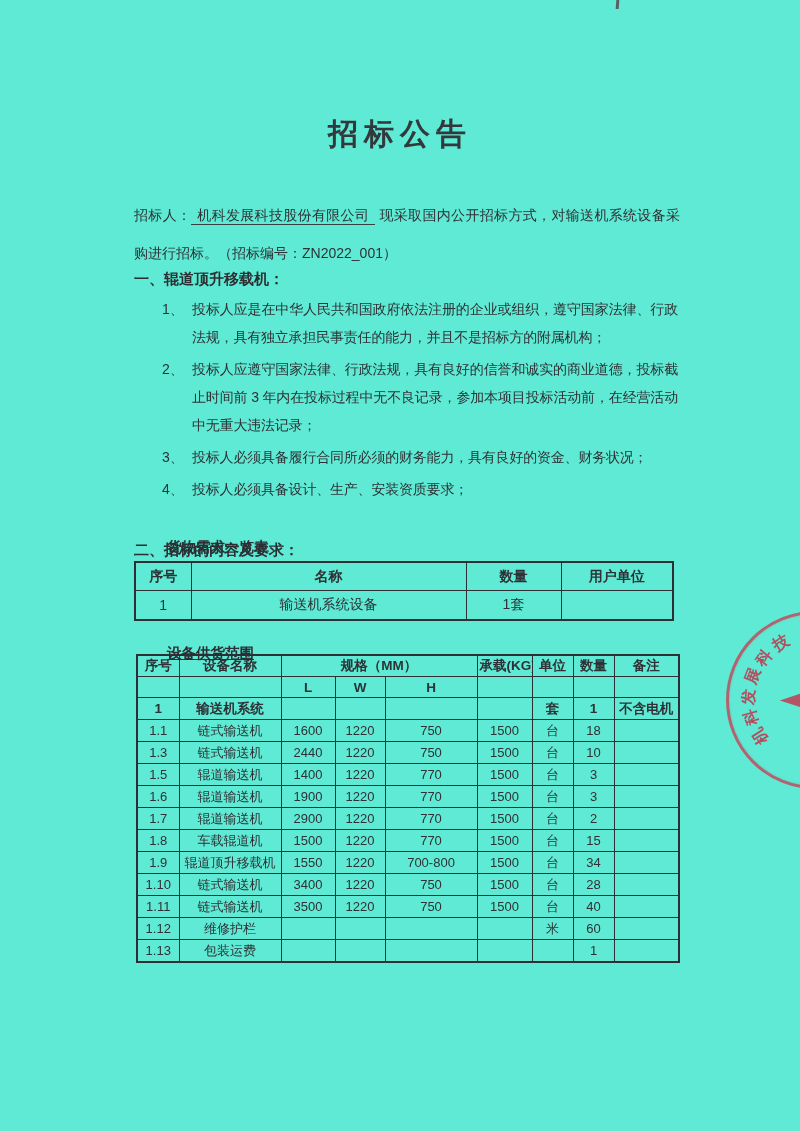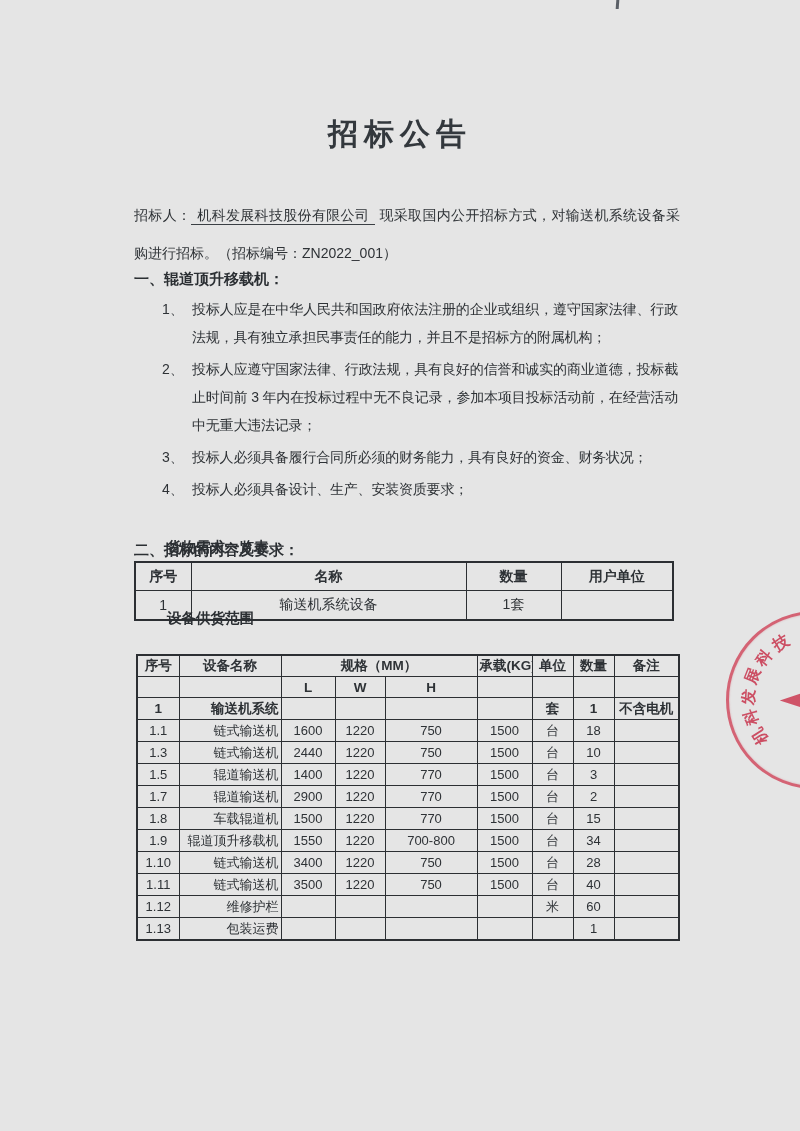--- a/index.html
+++ b/index.html
@@ -1,20 +1,20 @@
 <!DOCTYPE html>
 <html><head>
 <meta charset="utf-8">
 <style>
   html,body{margin:0;padding:0;background:#9a9a9a;}
   #page{
     position:relative;
     width:800px;height:1131px;
     margin:0 auto;
-    background:#e5e5e5;
+    background:#5eead4;
     overflow:hidden;
     font-family:"Liberation Sans","DejaVu Sans",sans-serif;
     color:#2e3236;
   }
   .abs{position:absolute;}
   #top-mark{left:616px;top:0;width:3px;height:9px;background:#5a5f66;transform:rotate(4deg);}
   #doc-title{
     left:0;top:114px;width:800px;
     text-align:center;
     font-size:30px;font-weight:bold;
@@ -38,36 +38,36 @@
   #sec2-heading{top:508px;margin-top:33px;}
   #req-list{left:162px;top:295px;width:516px;}
   .req-item{display:flex;margin-bottom:4px;}
   .req-num{width:30px;flex:0 0 30px;font-size:14px;line-height:28px;}
   .req-text{flex:1;font-size:14px;line-height:28px;text-align:justify;letter-spacing:-0.2px;}
   .tbl-caption{
     left:167px;width:300px;
     font-size:14.5px;font-weight:bold;color:#2b2f33;
   }
   #t1-caption{top:538px;}
-  #t2-caption{top:609px;}
+  #t2-caption{top:644px;text-decoration:underline;}
   table{border-collapse:collapse;table-layout:fixed;background:transparent;}
   #table1-wrap{left:134px;top:561px;}
   #table2-wrap{left:136px;top:654px;}
   #table1{width:538px;border:2px solid #2c2f33;}
   #table2{width:542px;border:2px solid #2c2f33;}
   #table1 th,#table1 td,#table2 th,#table2 td{
     border:1px solid #2c2f33;
     overflow:hidden;white-space:nowrap;
     padding:0 2px;
   }
   #table1 th{height:27px;font-size:14px;font-weight:bold;text-align:center;}
   #table1 td{height:28px;font-size:14px;text-align:center;}
   #table2 th{height:20px;font-size:13.5px;font-weight:bold;text-align:center;}
   #table2 td{height:21px;font-size:13px;text-align:center;}
-  #table2 td.name-col{text-align:right;margin-left:20px;}
+  #table2 td.name-col{text-align:center;margin-left:20px;}
   #table2 tr.bold-row td{font-weight:bold;font-size:13.5px;}
   
   #stamp{left:726px;top:611px;width:178px;height:178px;pointer-events:none;}
   #stamp-circle{
     position:absolute;left:0;top:0;width:172px;height:172px;
     border:3.5px solid rgba(205,55,78,0.75);
     border-radius:50%;
     box-shadow:inset 0 0 2px rgba(205,55,78,0.35);
   }
   .stamp-char{
@@ -223,20 +223,31 @@
             <td class="name-col">辊道输送机</td>
             <td>1400</td>
             <td>1220</td>
             <td>770</td>
             <td>1500</td>
             <td>台</td>
             <td>3</td>
             <td></td>
           </tr>
           <tr>
+            <td>1.6</td>
+            <td class="name-col">辊道输送机</td>
+            <td>1900</td>
+            <td>1220</td>
+            <td>770</td>
+            <td>1500</td>
+            <td>台</td>
+            <td>3</td>
+            <td></td>
+          </tr>
+          <tr>
             <td>1.7</td>
             <td class="name-col">辊道输送机</td>
             <td>2900</td>
             <td>1220</td>
             <td>770</td>
             <td>1500</td>
             <td>台</td>
             <td>2</td>
             <td></td>
           </tr>

